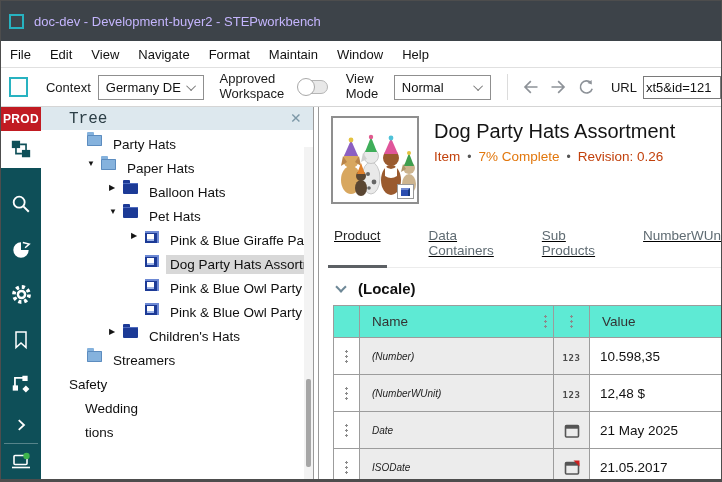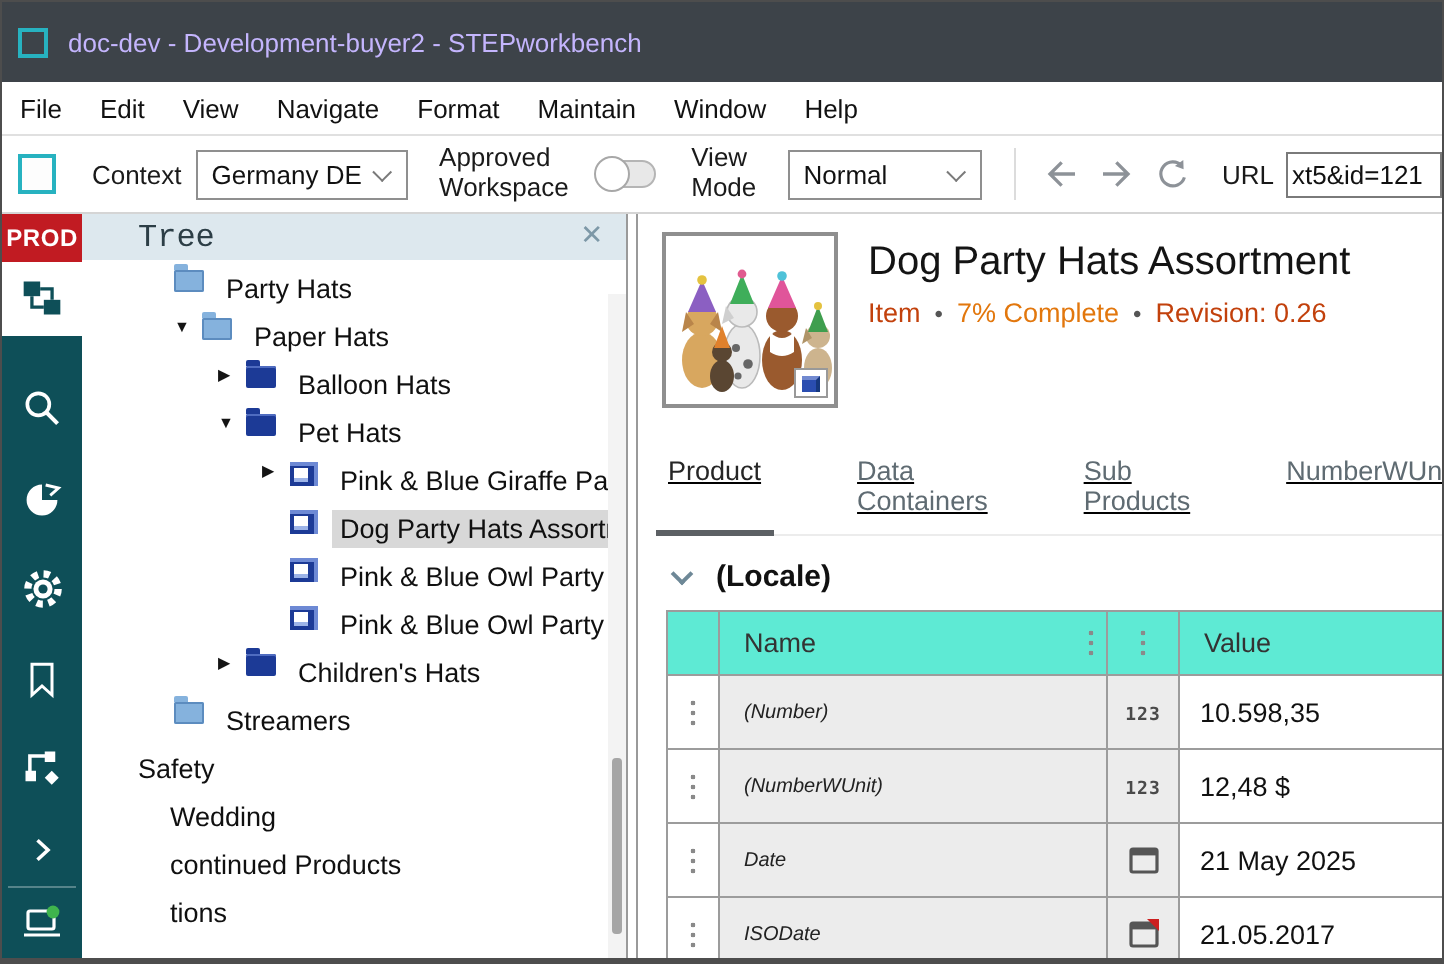--- a/index.html
+++ b/index.html
@@ -270,23 +270,20 @@
           <span class="fold light"></span>
           <span class="tname">Streamers</span>
         </div>
         <div class="trow" style="padding-left:24px;">
           <span class="tname">Safety</span>
         </div>
         <div class="trow" style="padding-left:40px;">
           <span class="tname">Wedding</span>
         </div>
         <div class="trow" style="padding-left:40px;">
-          <span class="tname">continued Products</span>
-        </div>
-        <div class="trow" style="padding-left:40px;">
           <span class="tname">tions</span>
         </div>
       </div>
       <div class="vscroll">
         <div class="vthumb"></div>
       </div>
     </div>
 
     <div class="rightpanel">
       <div class="prodhead">

